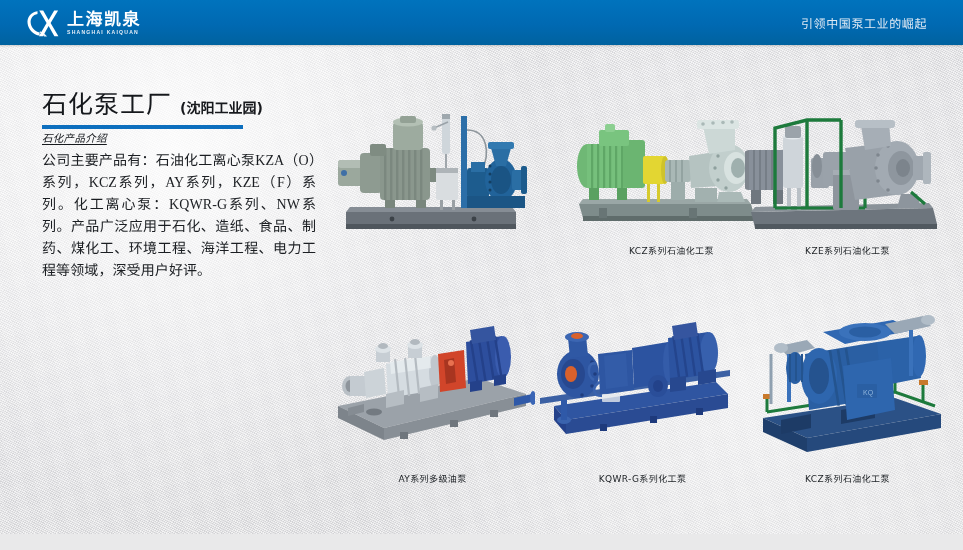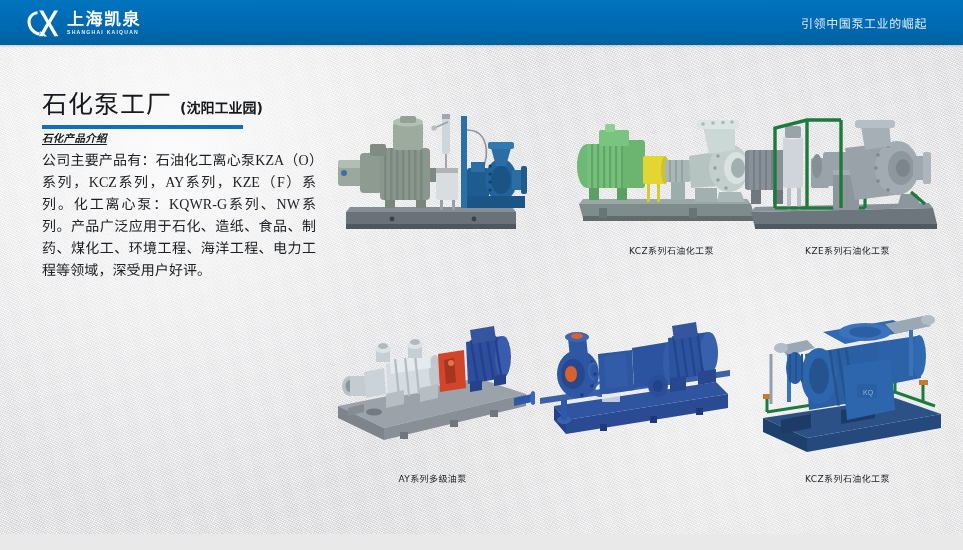--- a/index.html
+++ b/index.html
@@ -122,21 +122,21 @@
   }
 
   #desc-area {
     position: absolute;
     left: 42px;
     top: 130px;
     width: 274px;
   }
   #desc-heading {
     font-size: 10.5px;
-    font-weight: bold;
+    font-weight: normal;
     font-style: italic;
     color: #16191d;
     text-decoration: underline;
     text-underline-offset: 2px;
     letter-spacing: 0.3px;
     font-family: "DejaVu Sans", "Liberation Sans", sans-serif;
   }
   #desc-body {
     margin-top: 5px;
     font-size: 14px;
@@ -566,20 +566,21 @@
             <path d="M130 58 L146 56 L146 70 L130 72 Z" fill="#27488f"></path>
             <path d="M158 52 L176 49 L176 62 L158 65 Z" fill="#27488f"></path>
 
             <ellipse cx="118" cy="66" rx="10" ry="11" fill="#2a4e99"></ellipse>
             <ellipse cx="118" cy="66" rx="5" ry="6" fill="#23428a"></ellipse>
 
             <rect x="62" y="74" width="18" height="8" rx="1" fill="#e5e9ee" opacity="0.8"></rect>
           </g>
         </svg>
       </div>
+      <div class="prod-caption">KQWR-G系列化工泵</div>
     </div>
 
     <div class="prod" id="prod-5">
       <div class="prod-photo">
         <svg viewBox="0 0 205 146">
           <g>
 
             <path d="M18 112 L150 92 L196 108 L62 132 Z" fill="#2b5186"></path>
             <path d="M18 112 L62 132 L62 146 L18 126 Z" fill="#1f3f6c"></path>
             <path d="M62 132 L196 108 L196 122 L62 146 Z" fill="#25497c"></path>

